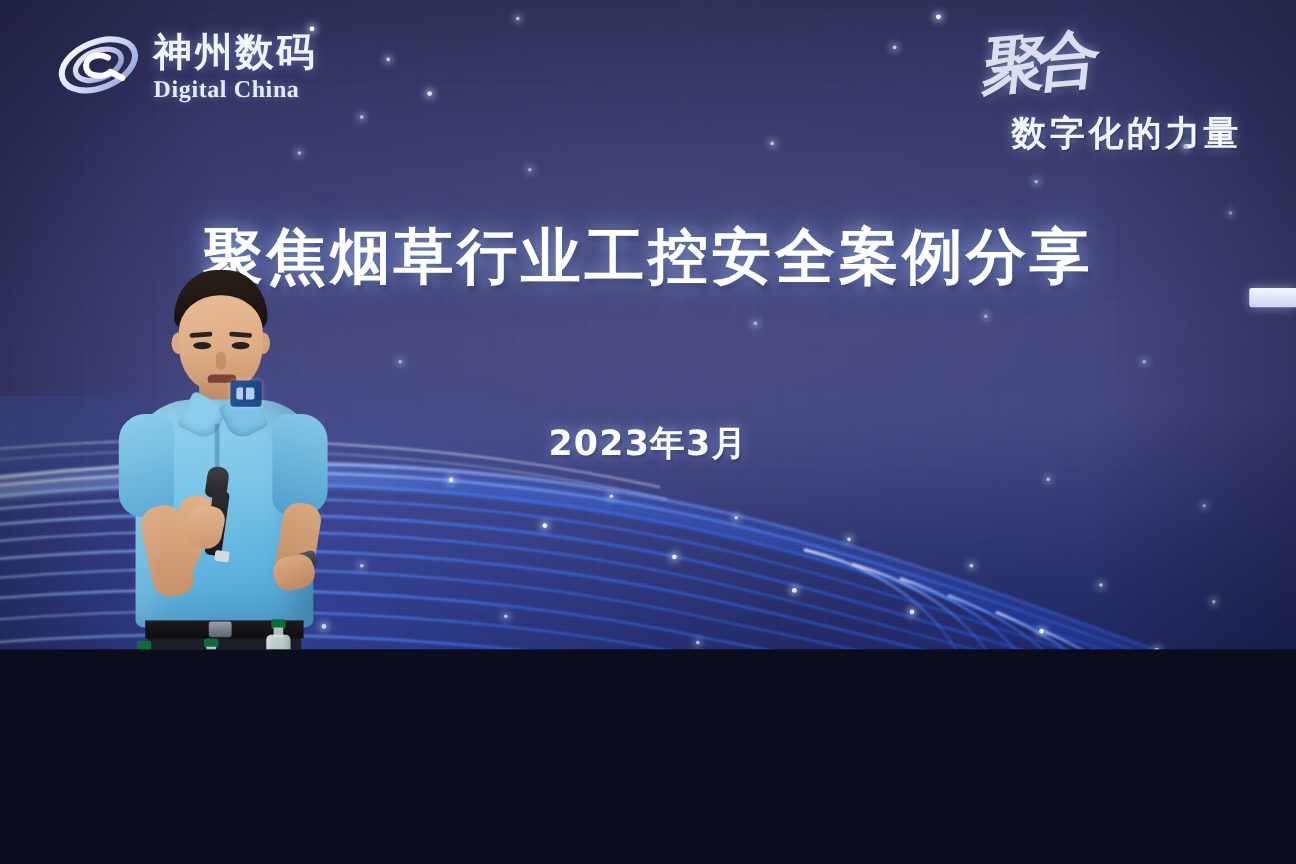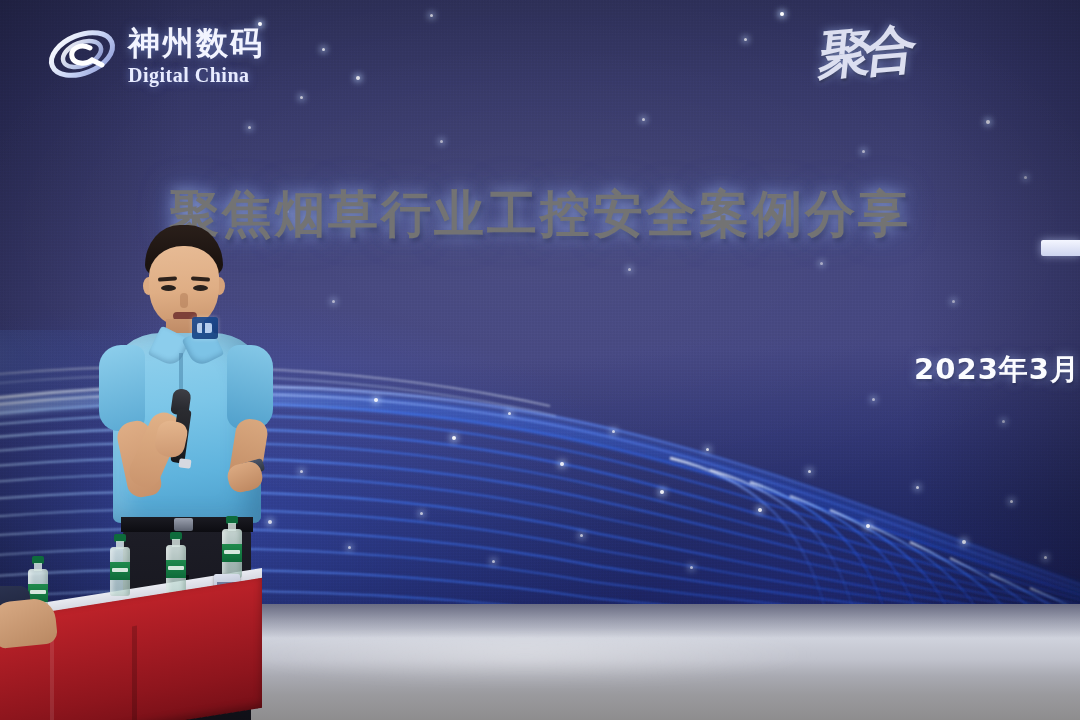--- a/index.html
+++ b/index.html
@@ -3,21 +3,21 @@
 <meta charset="utf-8">
 <title>Conference Stage Photo</title>
 <style>
   * { margin:0; padding:0; box-sizing:border-box; }
   html,body{
     width:1080px; height:720px; overflow:hidden;
     background:#0b0c1c;
     font-family:"Liberation Sans","DejaVu Sans",sans-serif;
   }
   .stage{
-    position:relative; width:1080px; height:720px; overflow:hidden;
+    position:relative; width:1080px; height:541px; overflow:hidden;
   }
 
   
   .led-wall{
     position:absolute; left:0; top:0; width:1080px; height:610px;
     background:
       radial-gradient(ellipse 70% 60% at 18% 86%, rgba(60,90,220,.50) 0%, rgba(30,40,120,0) 62%),
       radial-gradient(ellipse 90% 70% at 72% 100%, rgba(40,60,180,.40) 0%, rgba(20,25,80,0) 65%),
       linear-gradient(178deg,
         #2a2c53 0%,
@@ -94,30 +94,30 @@
     font-size:29px; font-weight:700; color:#f3f5ff; letter-spacing:3px;
     font-family:"DejaVu Sans","Liberation Sans",sans-serif;
     text-shadow:0 0 10px rgba(160,190,255,.55), 1px 1px 2px rgba(0,0,0,.5);
   }
 
   
   .slide-title{
     position:absolute; left:0; top:181px; width:1080px;
     text-align:center;
     font-size:50px; font-weight:700; letter-spacing:3px;
-    color:#737373;
+    color:#ffffff;
     font-family:"DejaVu Sans","Liberation Sans",sans-serif;
     text-shadow:
       0 0 14px rgba(175,200,255,.65),
       0 0 34px rgba(110,150,255,.40),
       2px 3px 5px rgba(10,10,40,.55);
   }
   .slide-date{
     position:absolute; left:0; top:350px; width:1080px;
-    text-align:right;
+    text-align:center;
     font-size:29px; font-weight:700; letter-spacing:1px;
     color:#fbfcff;
     font-family:"DejaVu Sans","Liberation Sans",sans-serif;
     text-shadow:0 0 11px rgba(170,195,255,.6), 1px 2px 3px rgba(10,10,40,.5);
   }
   .slide-company{
     position:absolute; left:0; top:455px; width:1080px;
     text-align:center;
     font-size:33px; font-weight:700; letter-spacing:2px;
     color:#ffffff;
@@ -500,20 +500,21 @@
       </svg>
     </span>
     <span class="brand-text">
       <span class="brand-cn">神州数码</span>
       <span class="brand-en">Digital China</span>
     </span>
   </div>
 
   <div class="calli-block">
     <span class="calli-main">聚合</span>
+    <span class="calli-sub">数字化的力量</span>
   </div>
 
   <div class="edge-bar"></div>
 
   <div class="slide-title">聚焦烟草行业工控安全案例分享</div>
   <div class="slide-date">2023年3月</div>
 
   <div class="floor"></div>
   <div class="floor-shadow"></div>
   <div class="floor-sheen"></div>

